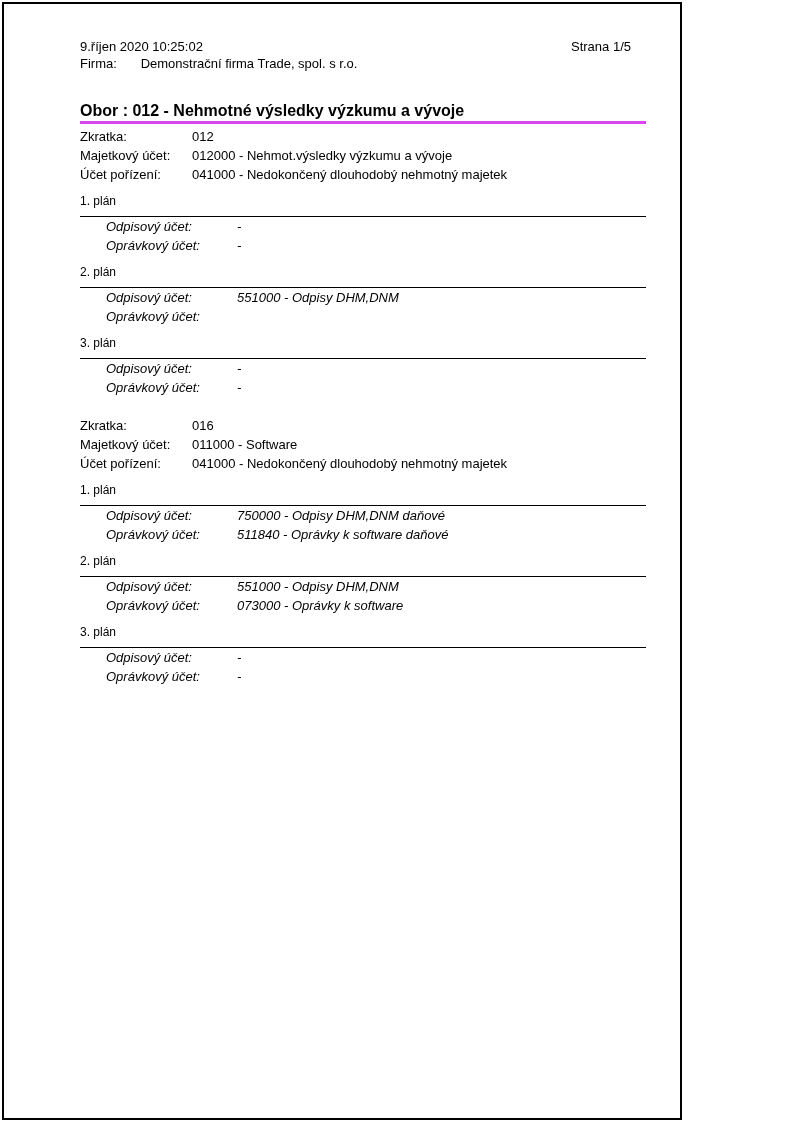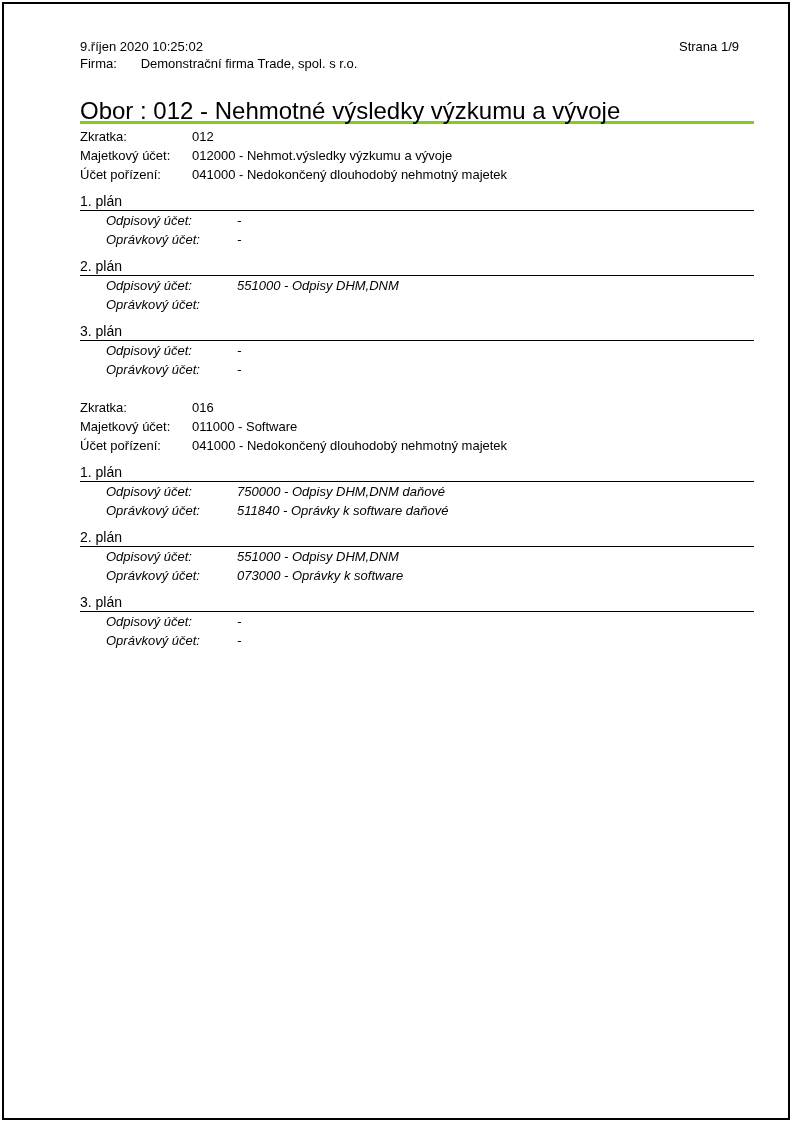--- a/index.html
+++ b/index.html
@@ -2,64 +2,64 @@
 <html><head>
 <meta charset="utf-8">
 <style>
   * { margin:0; padding:0; box-sizing:border-box; }
   html, body { background:#fff; }
   body {
     width:794px; height:1122px; position:relative;
     font-family:"Liberation Sans", sans-serif; color:#000;
   }
   .page {
-    position:absolute; left:2px; top:2px; width:788px; height:1118px;
+    position:absolute; left:2px; top:2px; width:680px; height:1118px;
     border:2px solid #000; background:#fff; overflow:hidden;
   }
   .content { padding:34px 34px 0 76px; }
 
   .hdr-row { display:flex; justify-content:space-between; font-size:13px; line-height:17px; }
   .page-num { padding-right:15px; }
   .hdr-row2 { font-size:13px; line-height:17px; }
   .firm-label { display:inline-block; width:57px; }
 
   .title {
     font-size:23px; line-height:27px; font-weight:bold; text-align:center;
     margin-top:14px; margin-left:-76px; margin-right:-34px;
   }
 
   .obor { margin-top:29px; }
   .obor + .obor { margin-top:19px; }
   .obor-heading {
-    font-size:24px; line-height:19px; font-weight:normal;
-    border-bottom:3px solid #84cc16; padding-bottom:1px;
+    font-size:16px; line-height:19px; font-weight:bold;
+    border-bottom:3px solid #d946ef; padding-bottom:1px;
   }
 
   .info { margin-top:3px; font-size:13px; }
   .info-row { display:flex; line-height:19px; }
   .ilabel { width:112px; flex:none; }
 
   .plan { margin-top:10px; }
   .plan-name {
-    font-size:14px; line-height:15px; padding-bottom:1px;
+    font-size:12px; line-height:15px; padding-bottom:7px;
     border-bottom:1px solid #000;
   }
   .plan-rows { font-size:13px;font-style:italic; }
   .plan-row { display:flex; line-height:19px; }
   .plabel { margin-left:26px; width:131px; flex:none; }
 </style>
 </head>
 <body>
 
 <div class="page">
   <div class="content">
 
     <div class="hdr-row">
       <span>9.říjen 2020 10:25:02</span>
-      <span class="page-num">Strana 1/9</span>
+      <span class="page-num">Strana 1/5</span>
     </div>
     <div class="hdr-row2">
       <span class="firm-label">Firma:</span>
       <span>Demonstrační firma Trade, spol. s r.o.</span>
     </div>
 
 
     <section class="obor">
       <h2 class="obor-heading">Obor : 012 - Nehmotné výsledky výzkumu a vývoje</h2>
       <div class="info">

